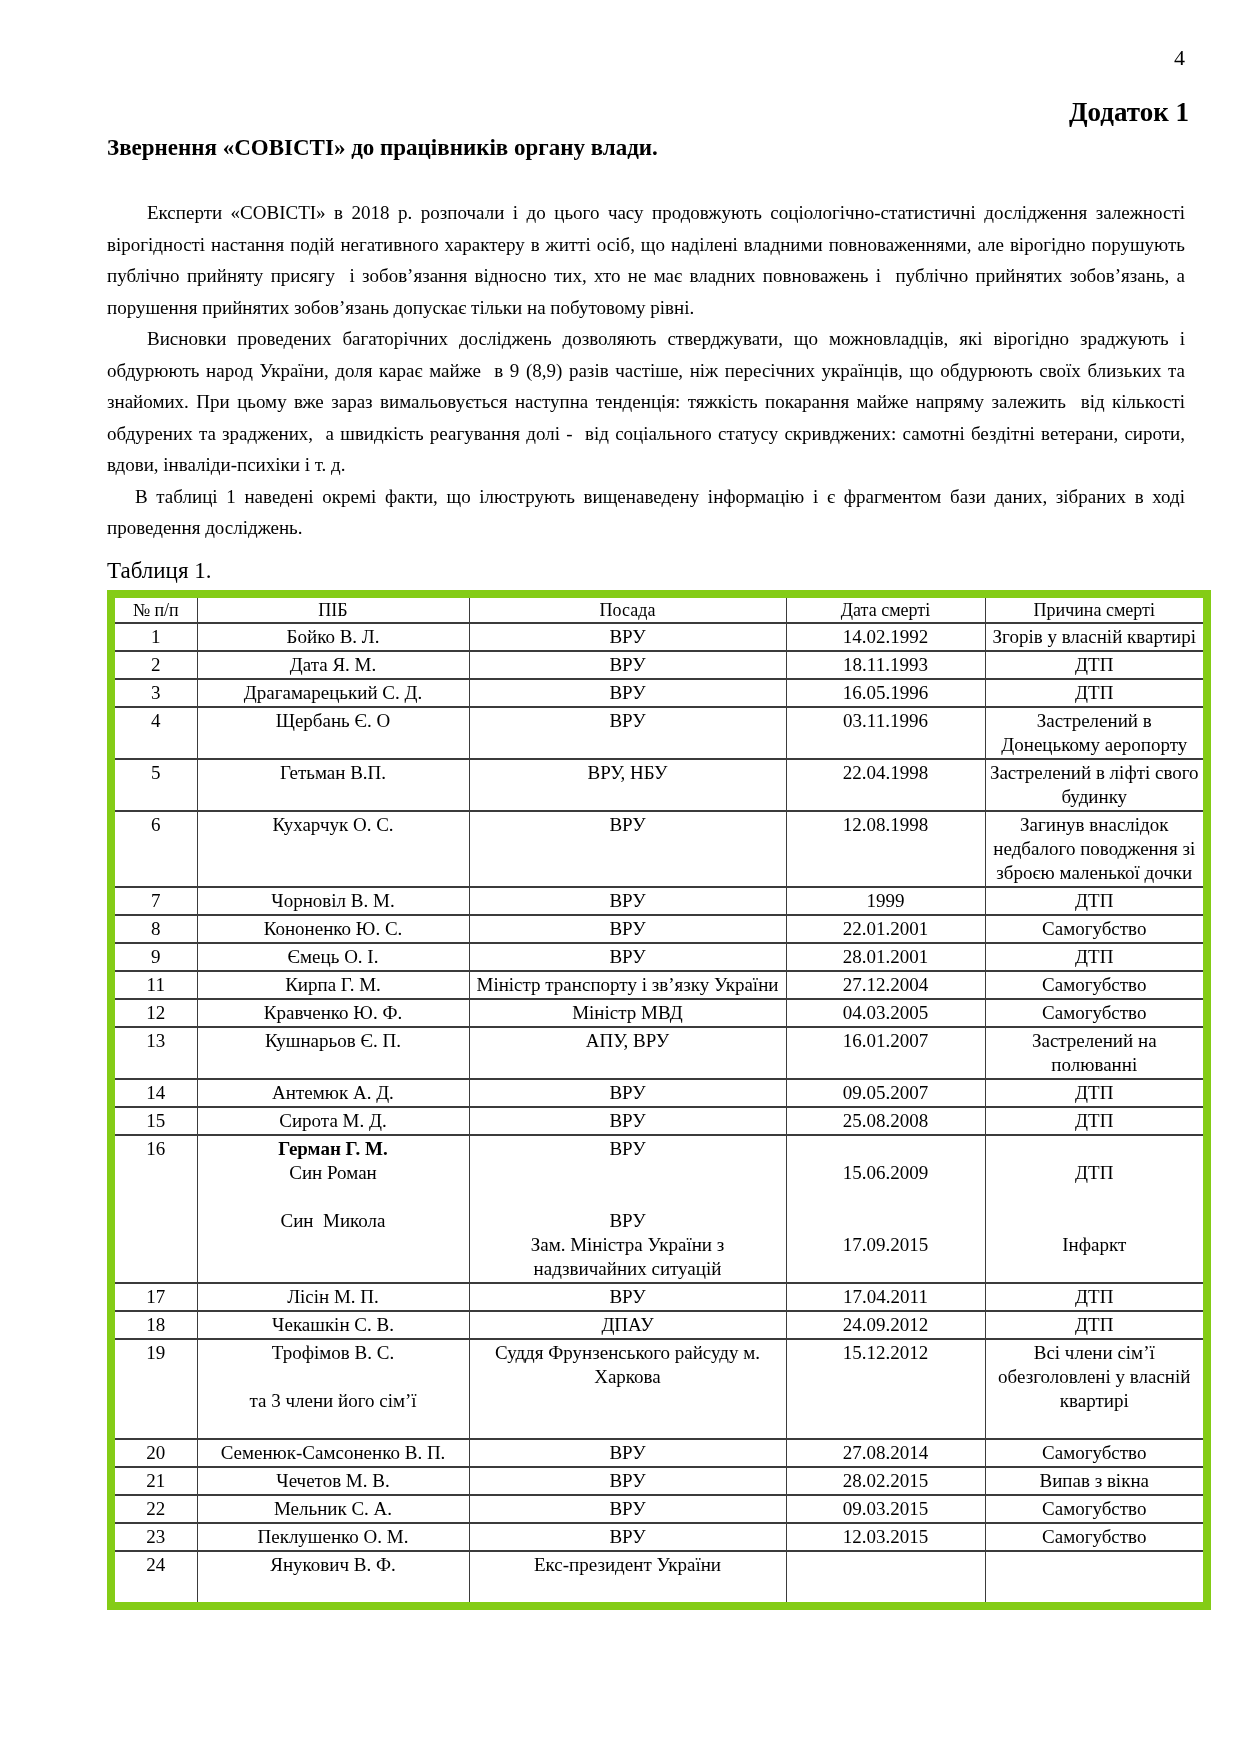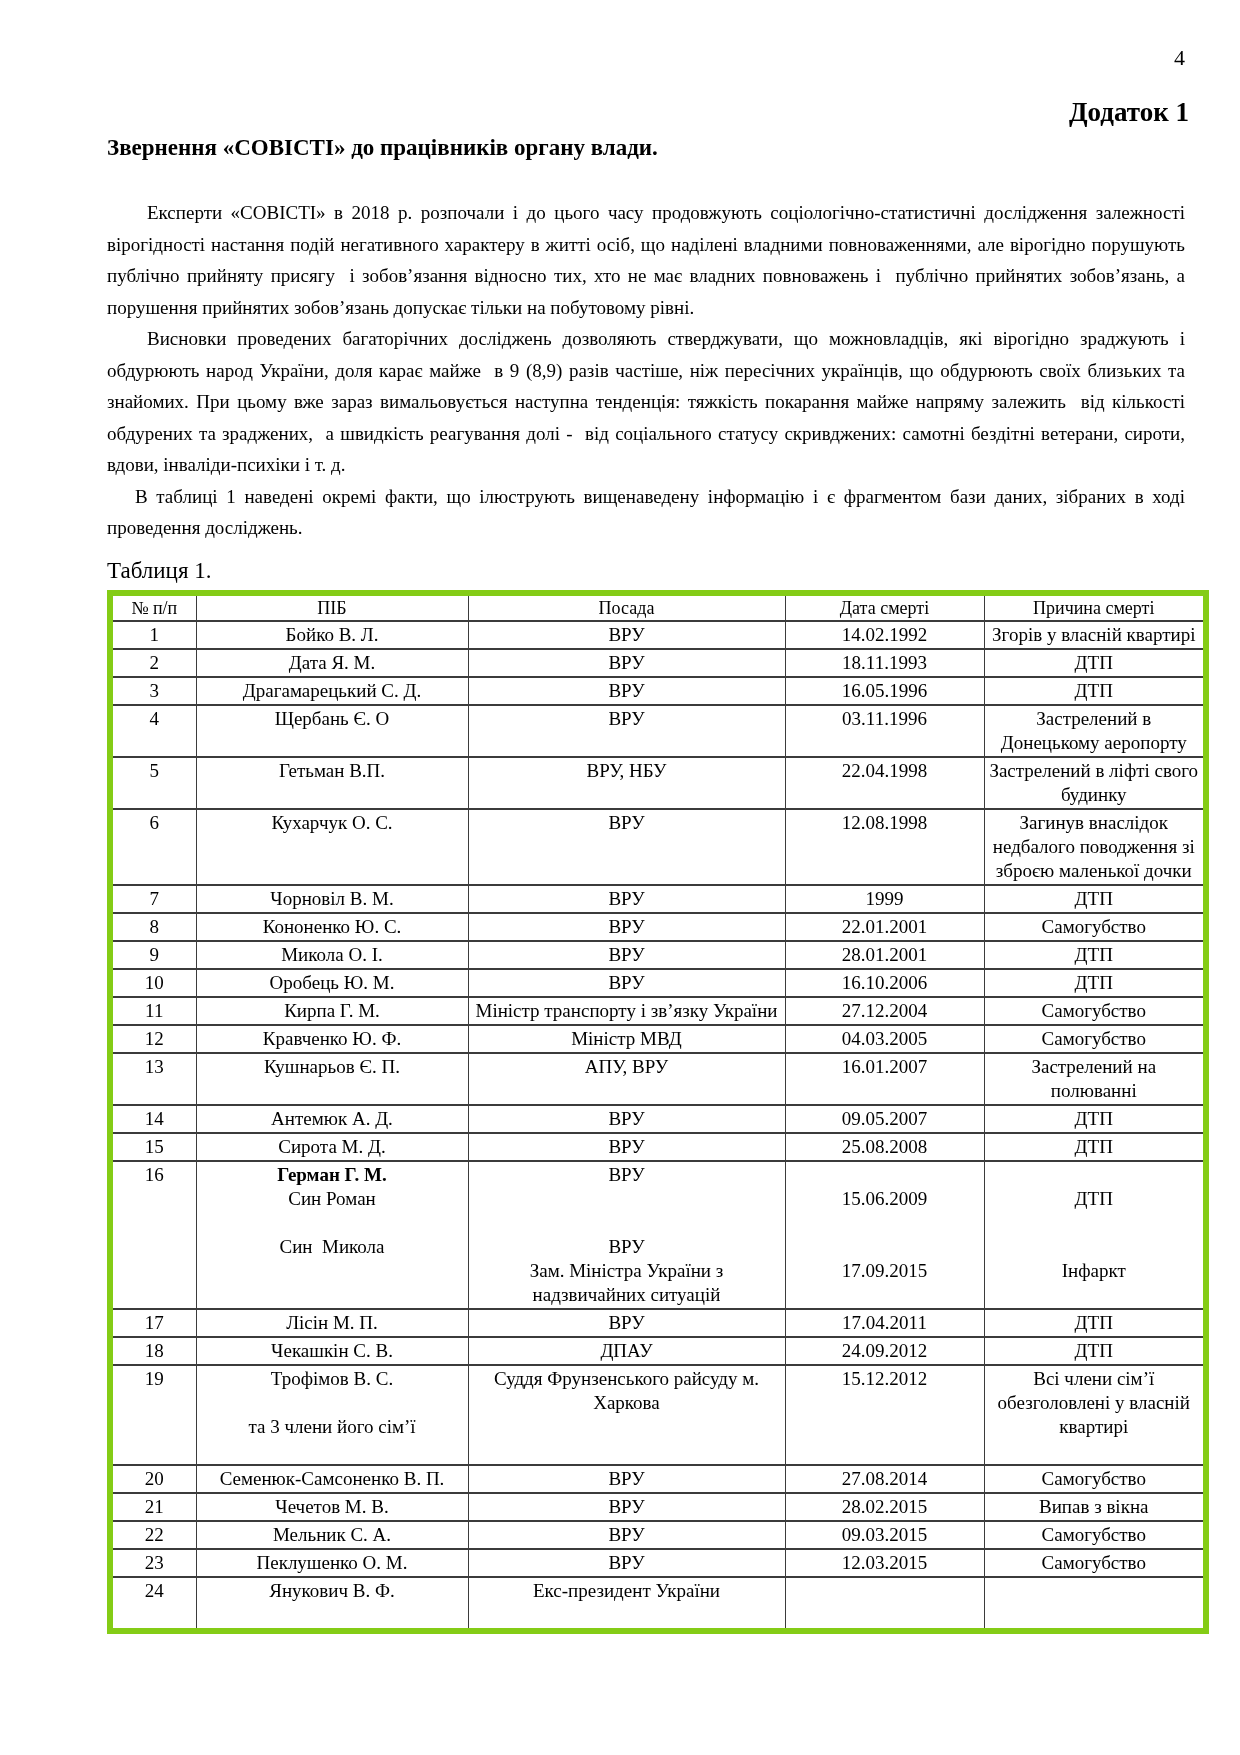--- a/index.html
+++ b/index.html
@@ -51,21 +51,21 @@
     margin: 12px 0 4px 0;
     padding-right: 8px;
     font-size: 23px;
     line-height: 30px;
   }
   table.facts {
     width: 100%;
     border-collapse: collapse;
     table-layout: fixed;
     font-size: 19px;
-    border: 6px solid #84cc16;
+    border: 8px solid #84cc16;
   }
   table.facts th, table.facts td {
     border-left: 1px solid #3b3b3b;
     border-right: 1px solid #3b3b3b;
     border-top: 2px solid #3b3b3b;
     border-bottom: 2px solid #3b3b3b;
     padding: 1px 4px;
     text-align: center;
     vertical-align: top;
     font-weight: normal;
@@ -164,30 +164,23 @@
         </tr>
         <tr>
           <td><div class="cl">8</div></td>
           <td><div class="cl">Кононенко Ю. С.</div></td>
           <td><div class="cl">ВРУ</div></td>
           <td><div class="cl">22.01.2001</div></td>
           <td><div class="cl">Самогубство</div></td>
         </tr>
         <tr>
           <td><div class="cl">9</div></td>
-          <td><div class="cl">Микола О. І.</div></td>
+          <td><div class="cl">Ємець О. І.</div></td>
           <td><div class="cl">ВРУ</div></td>
           <td><div class="cl">28.01.2001</div></td>
-          <td><div class="cl">ДТП</div></td>
-        </tr>
-        <tr>
-          <td><div class="cl">10</div></td>
-          <td><div class="cl">Оробець Ю. М.</div></td>
-          <td><div class="cl">ВРУ</div></td>
-          <td><div class="cl">16.10.2006</div></td>
           <td><div class="cl">ДТП</div></td>
         </tr>
         <tr>
           <td><div class="cl">11</div></td>
           <td><div class="cl">Кирпа Г. М.</div></td>
           <td><div class="cl">Міністр транспорту і зв’язку України</div></td>
           <td><div class="cl">27.12.2004</div></td>
           <td><div class="cl">Самогубство</div></td>
         </tr>
         <tr>

